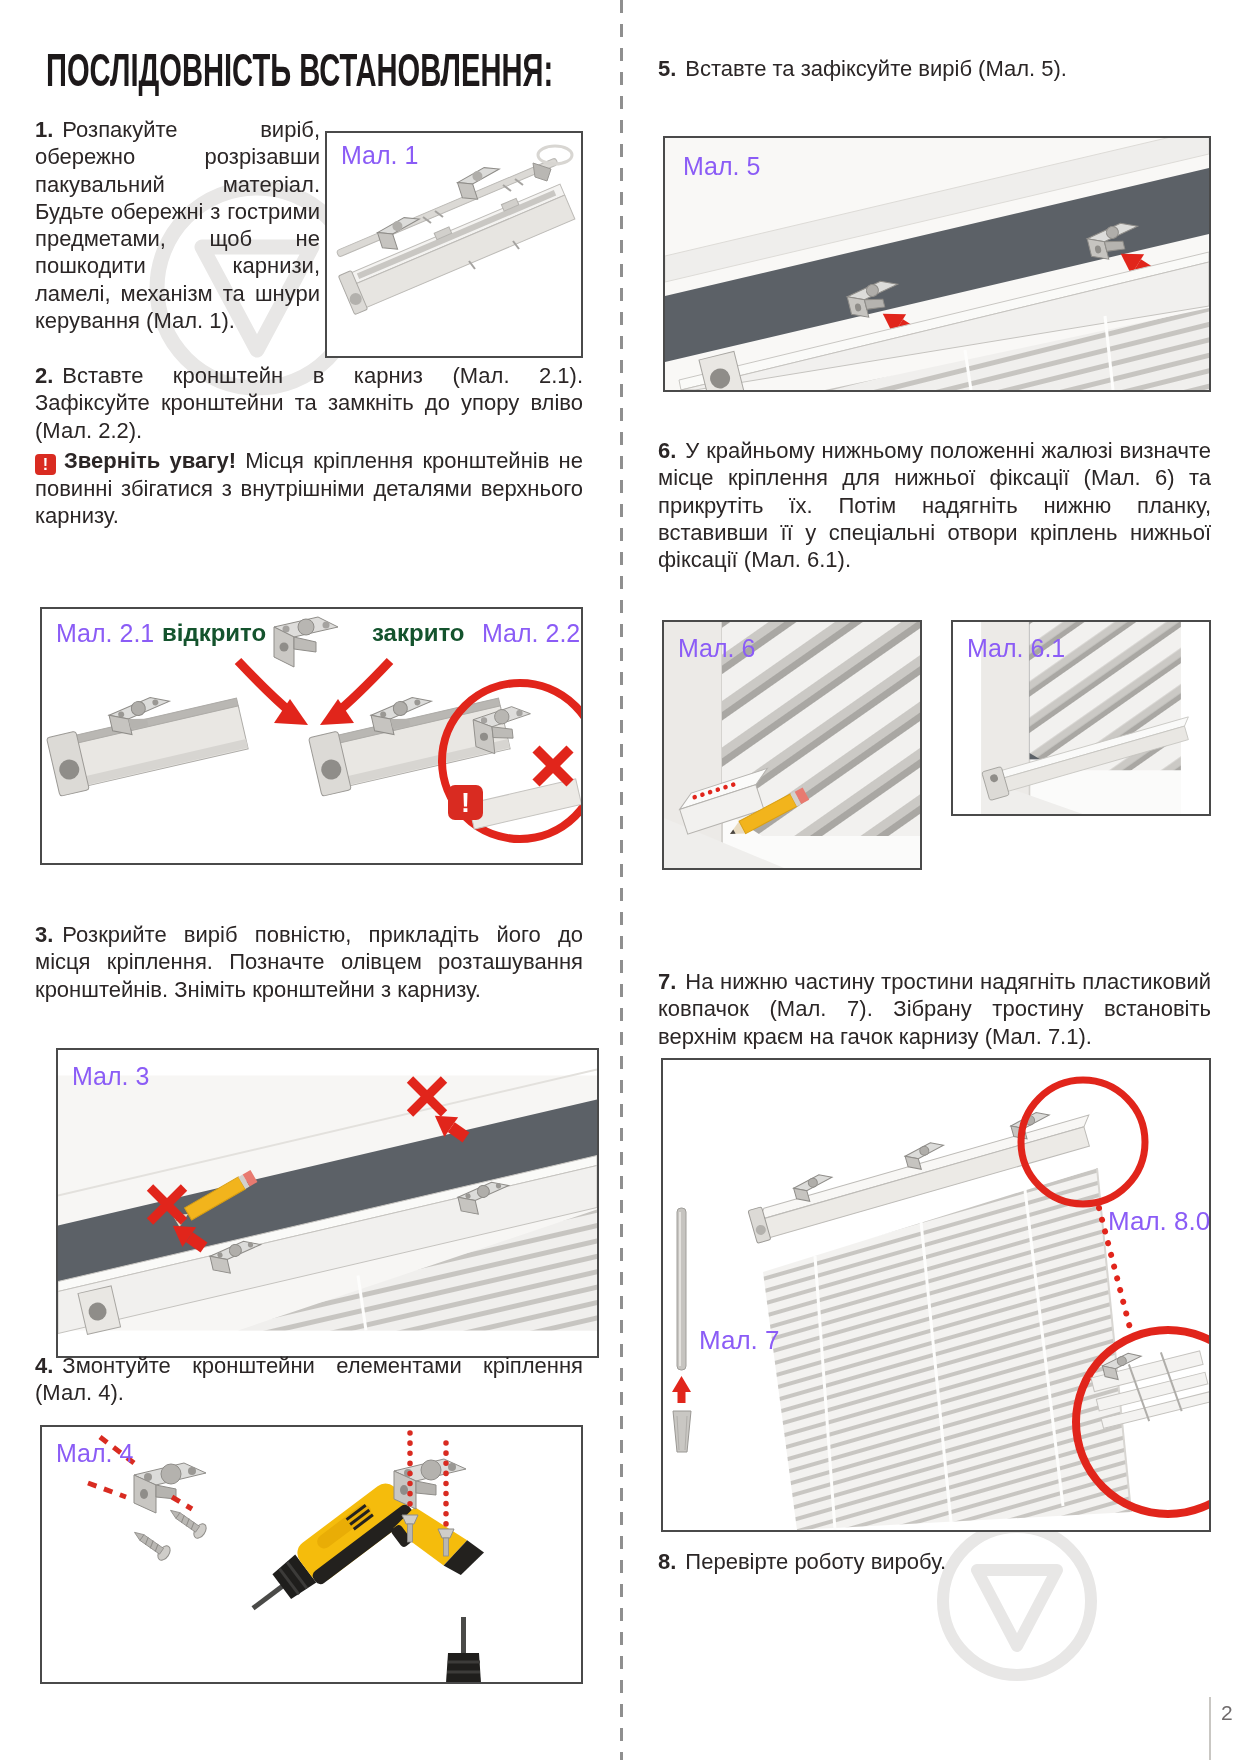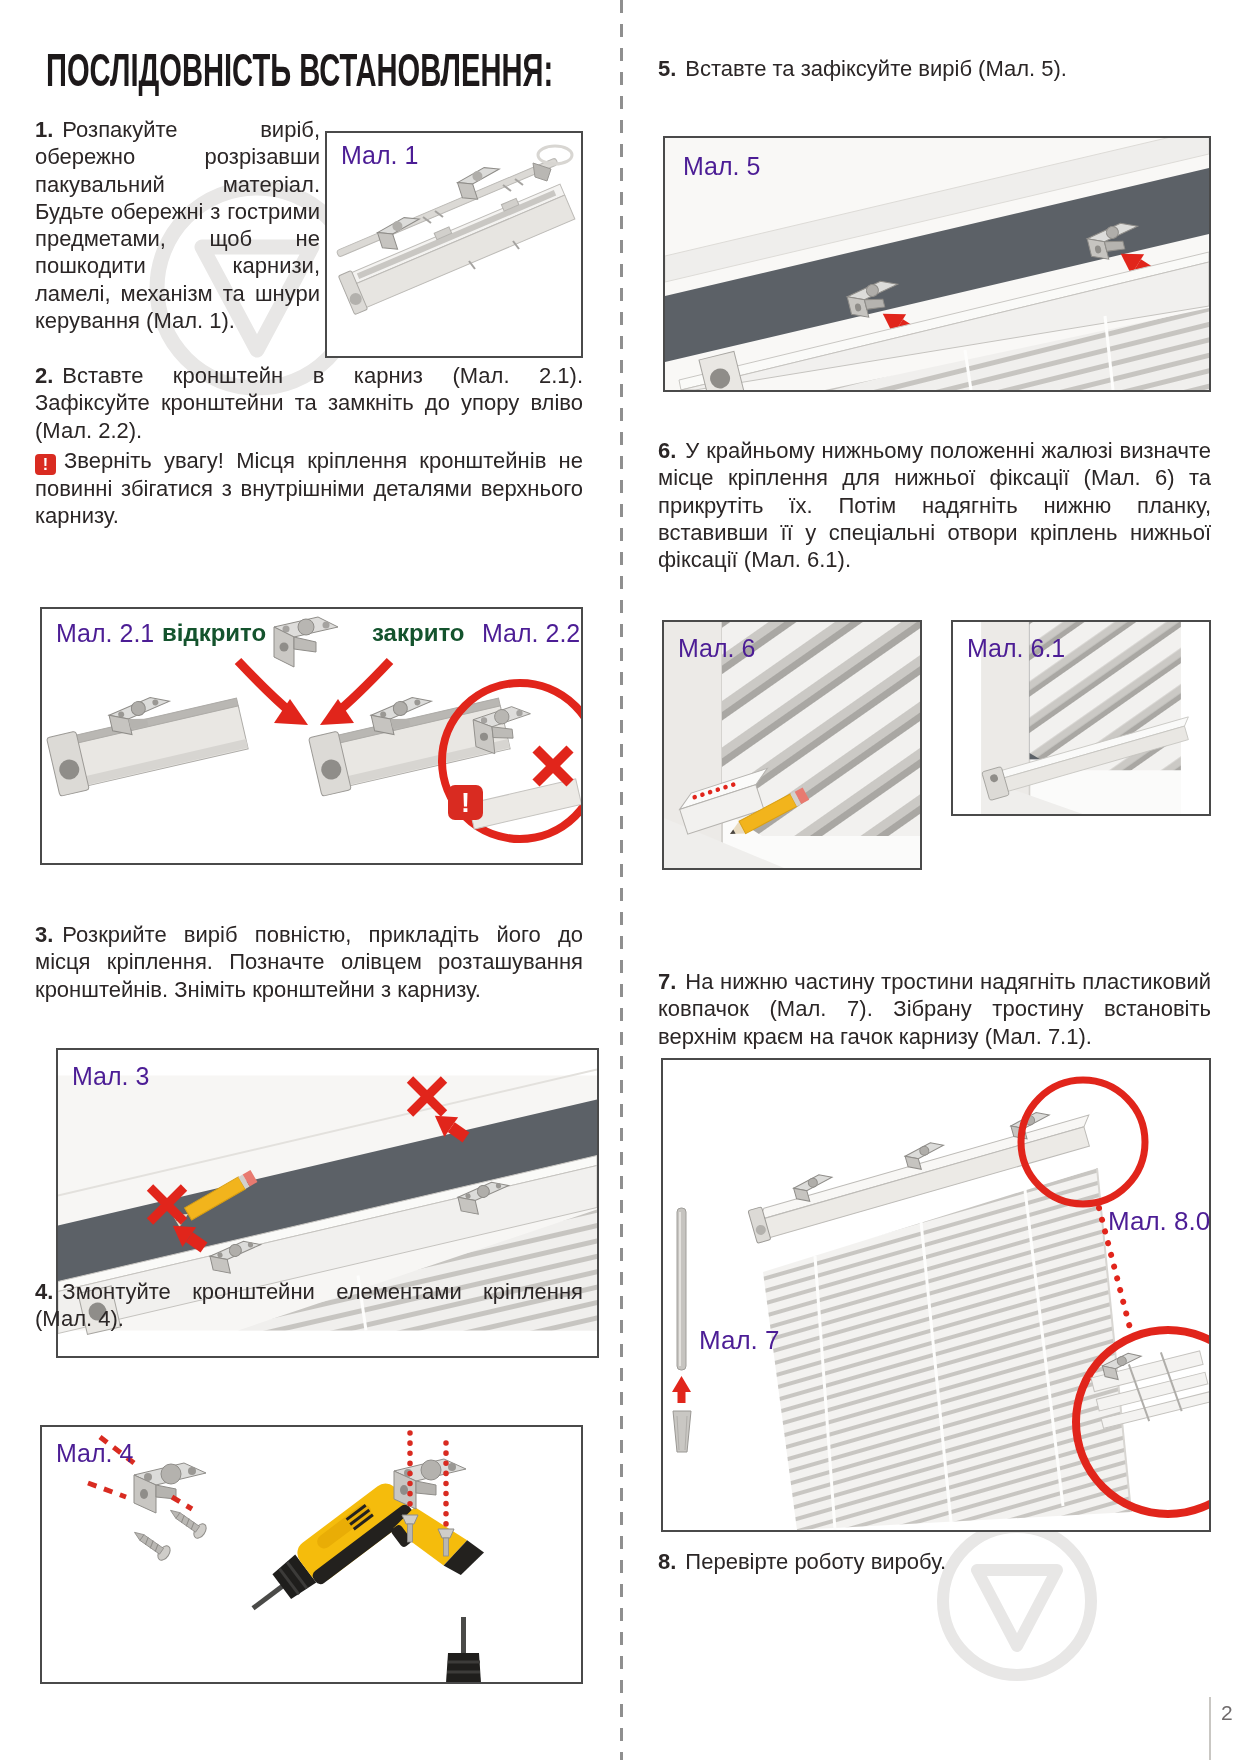--- a/index.html
+++ b/index.html
@@ -19,24 +19,24 @@
     letter-spacing:0px;
   }
   .step { font-size:22px; line-height:1.24; text-align:justify; color:#2b2626; }
   .step .num { font-weight:700; padding-right:9px; }
   .warn { margin-top:2px; }
   .warn-badge {
     display:inline-block; width:21px; height:21px; border-radius:4px;
     background:#D92B21; color:#fff; font-weight:700; font-size:16px;
     line-height:21px; text-align:center; vertical-align:-2px; margin-right:8px;
   }
-  .warn b { font-weight:400; }
+  .warn b { font-weight:700; }
   .figure { border:2px solid #4a4a4a; background:#fff; overflow:hidden; }
   .figure svg.ill { position:absolute; left:0; top:0; width:100%; height:100%; }
-  .fig-label { position:absolute; font-size:25px; color:#4c1d95; z-index:3; white-space:nowrap; }
+  .fig-label { position:absolute; font-size:25px; color:#8b5cf6; z-index:3; white-space:nowrap; }
   .fig-label.red { color:#14532d; font-weight:700; font-size:24px; }
   .pagenum-line { left:1209px; top:1697px; width:2px; height:63px; background:#c9c7c3; }
   .pagenum { left:1221px; top:1701px; font-size:21px; color:#6f6b6c; }
   .wm { z-index:0; }
   .content { z-index:1; }
 </style>
 </head>
 <body>
 
 <svg class="abs wm" style="left:140px;top:175px" width="235" height="230" viewBox="0 0 235 230">
@@ -206,21 +206,21 @@
     </g>
     <use href="#arr3" transform="translate(146,172) rotate(-145)"></use>
     <g stroke="#E1251B" stroke-width="9">
       <line x1="352" y1="4" x2="386" y2="38"></line>
         <line x1="386" y1="4" x2="352" y2="38"></line>
     </g>
     <use href="#arr3" transform="translate(408,62) rotate(-145)"></use>
   </svg>
 </div>
 
-<p class="abs step content" style="left:35px;top:1278px;width:548px">
+<p class="abs step content" style="left:35px;top:1352px;width:548px">
   <b class="num">4.</b><span>Змонтуйте кронштейни елементами кріплення (Мал. 4).</span>
 </p>
 
 <div class="abs figure content" style="left:40px;top:1425px;width:543px;height:259px">
   <span class="fig-label" style="left:14px;top:12px">Мал. 4</span>
   <svg class="ill" viewBox="0 0 539 255">
     <defs>
       <g id="brk4">
         <polygon points="0,12 50,0 72,10 22,22" fill="#dcdcda" stroke="#8f8d89"></polygon>
         <circle cx="37" cy="11" r="10" fill="#b4b2ae" stroke="#8f8d89"></circle>

